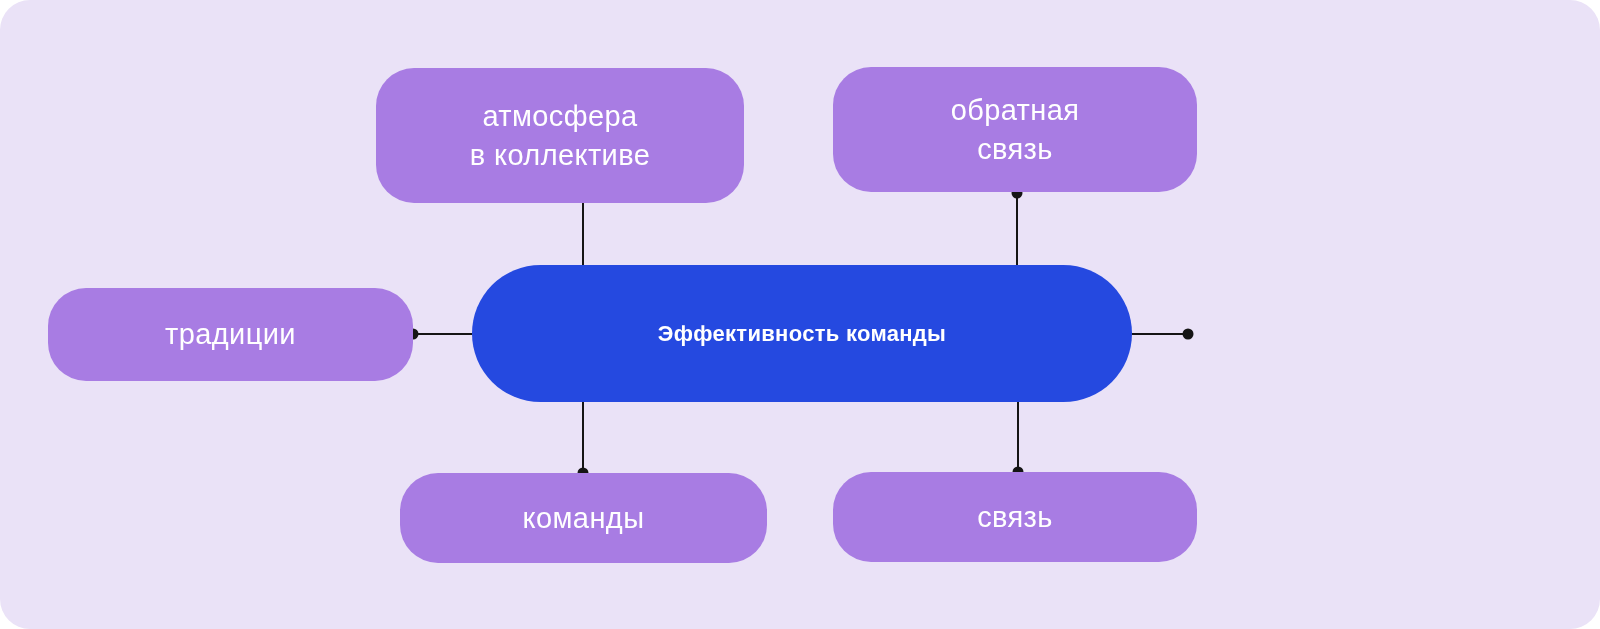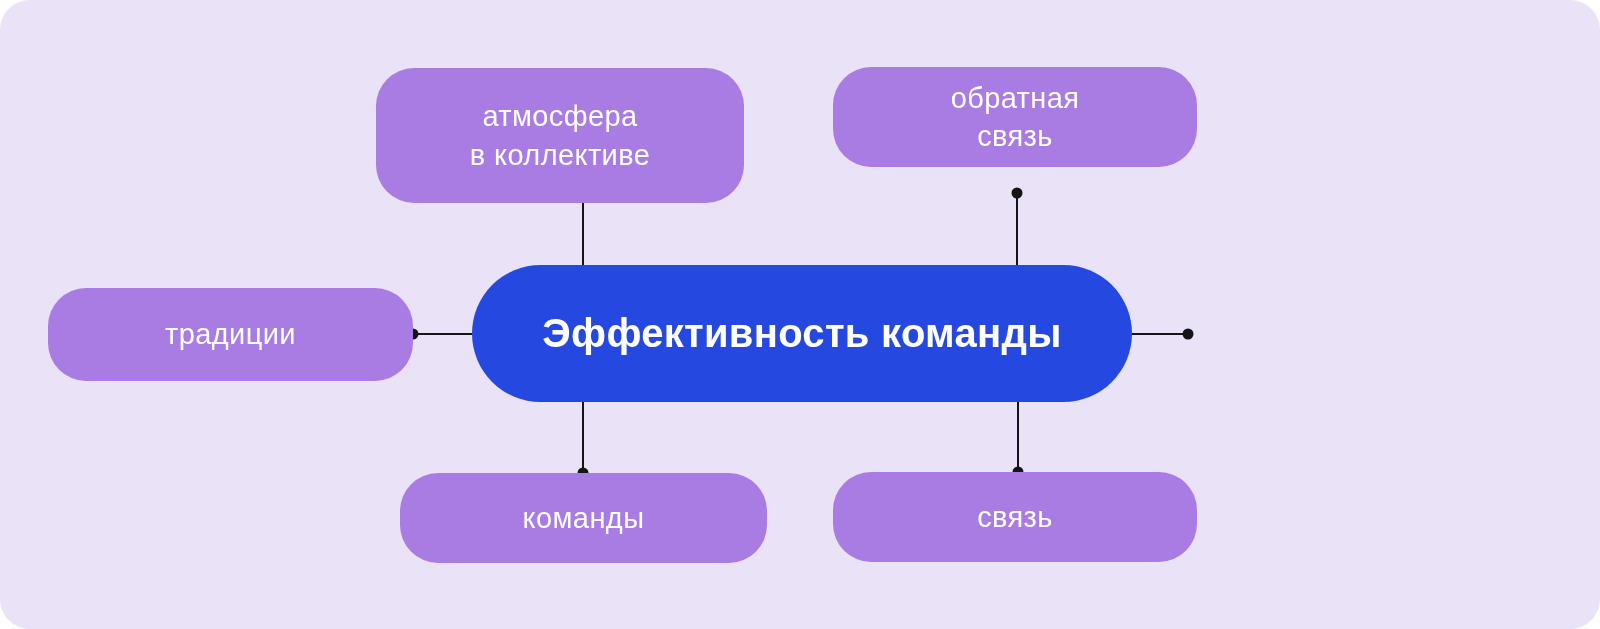--- a/index.html
+++ b/index.html
@@ -41,25 +41,25 @@
     text-align:center;color:var(--text);
   }
   .node .label{white-space:pre-line;}
   .satellite{
     background:var(--satellite);border-radius:38px;
     font-size:29px;font-weight:500;line-height:1.32;letter-spacing:0.4px;
   }
   .center-node{
     left:472px;top:265px;width:660px;height:137px;
     background:var(--center);border-radius:69px;
-    font-size:40px;font-weight:700;letter-spacing:0.3px;
+    font-size:22px;font-weight:700;letter-spacing:0.3px;
   }
 
   #node-atmosphere{left:376px;top:68px;width:368px;height:135px;}
-  #node-feedback{left:833px;top:67px;width:364px;height:100px;}
+  #node-feedback{left:833px;top:67px;width:364px;height:125px;}
   #node-traditions{left:48px;top:288px;width:365px;height:93px;}
   #node-processes{left:1188px;top:296px;width:367px;height:89px;}
   #node-rules{left:400px;top:473px;width:367px;height:90px;}
   #node-tasks{left:833px;top:472px;width:364px;height:90px;}
 </style>
 </head>
 <body>
 
 <div class="stage">
   <div class="canvas">

